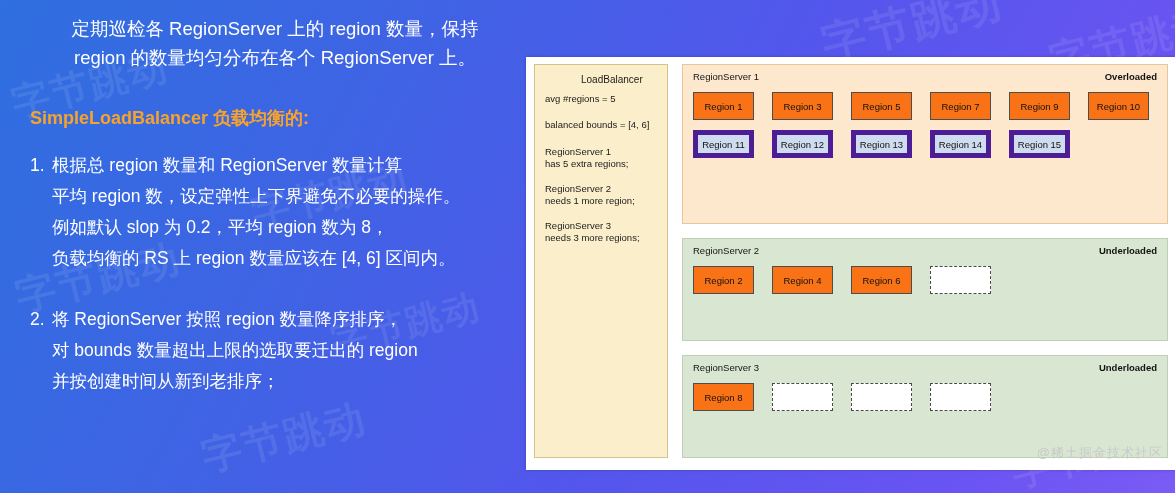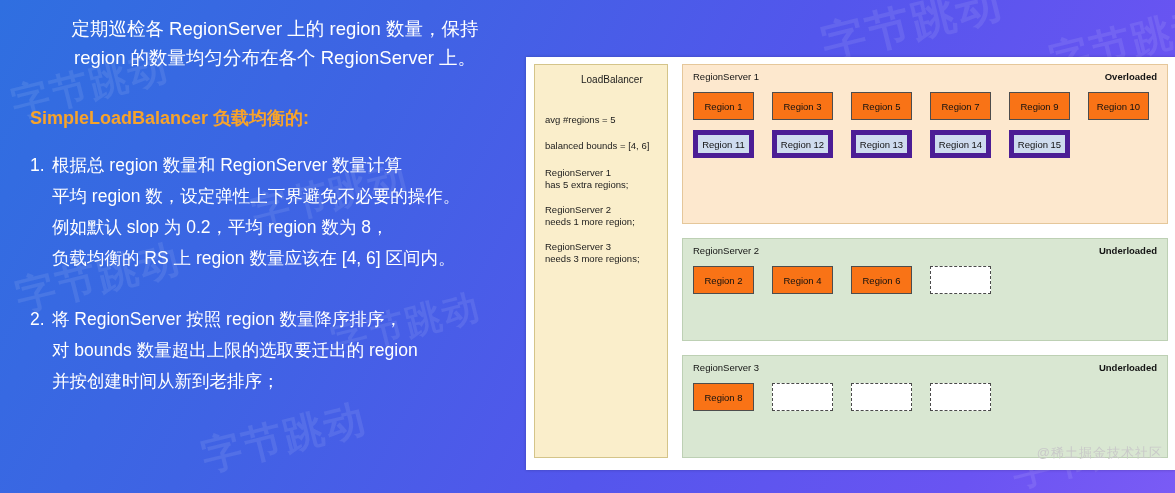--- a/index.html
+++ b/index.html
@@ -105,21 +105,21 @@
     background: #faeecb;
     border: 1px solid #d4c489;
     padding: 9px 10px 8px 10px;
     box-sizing: border-box;
     color: #1b1b1b;
     font-size: 9.5px;
     line-height: 12.5px;
   }
   .lb-title {
     font-size: 10px;
-    margin-bottom: 27px;
+    margin-bottom: 6px;
     padding-left: 36px;
   }
   .lb-line {
     margin-bottom: 14px;
   }
   .lb-group {
     margin-bottom: 12px;
   }
   .lb-group .g1 { display: block; }
   .lb-group .g2 { display: block; }

